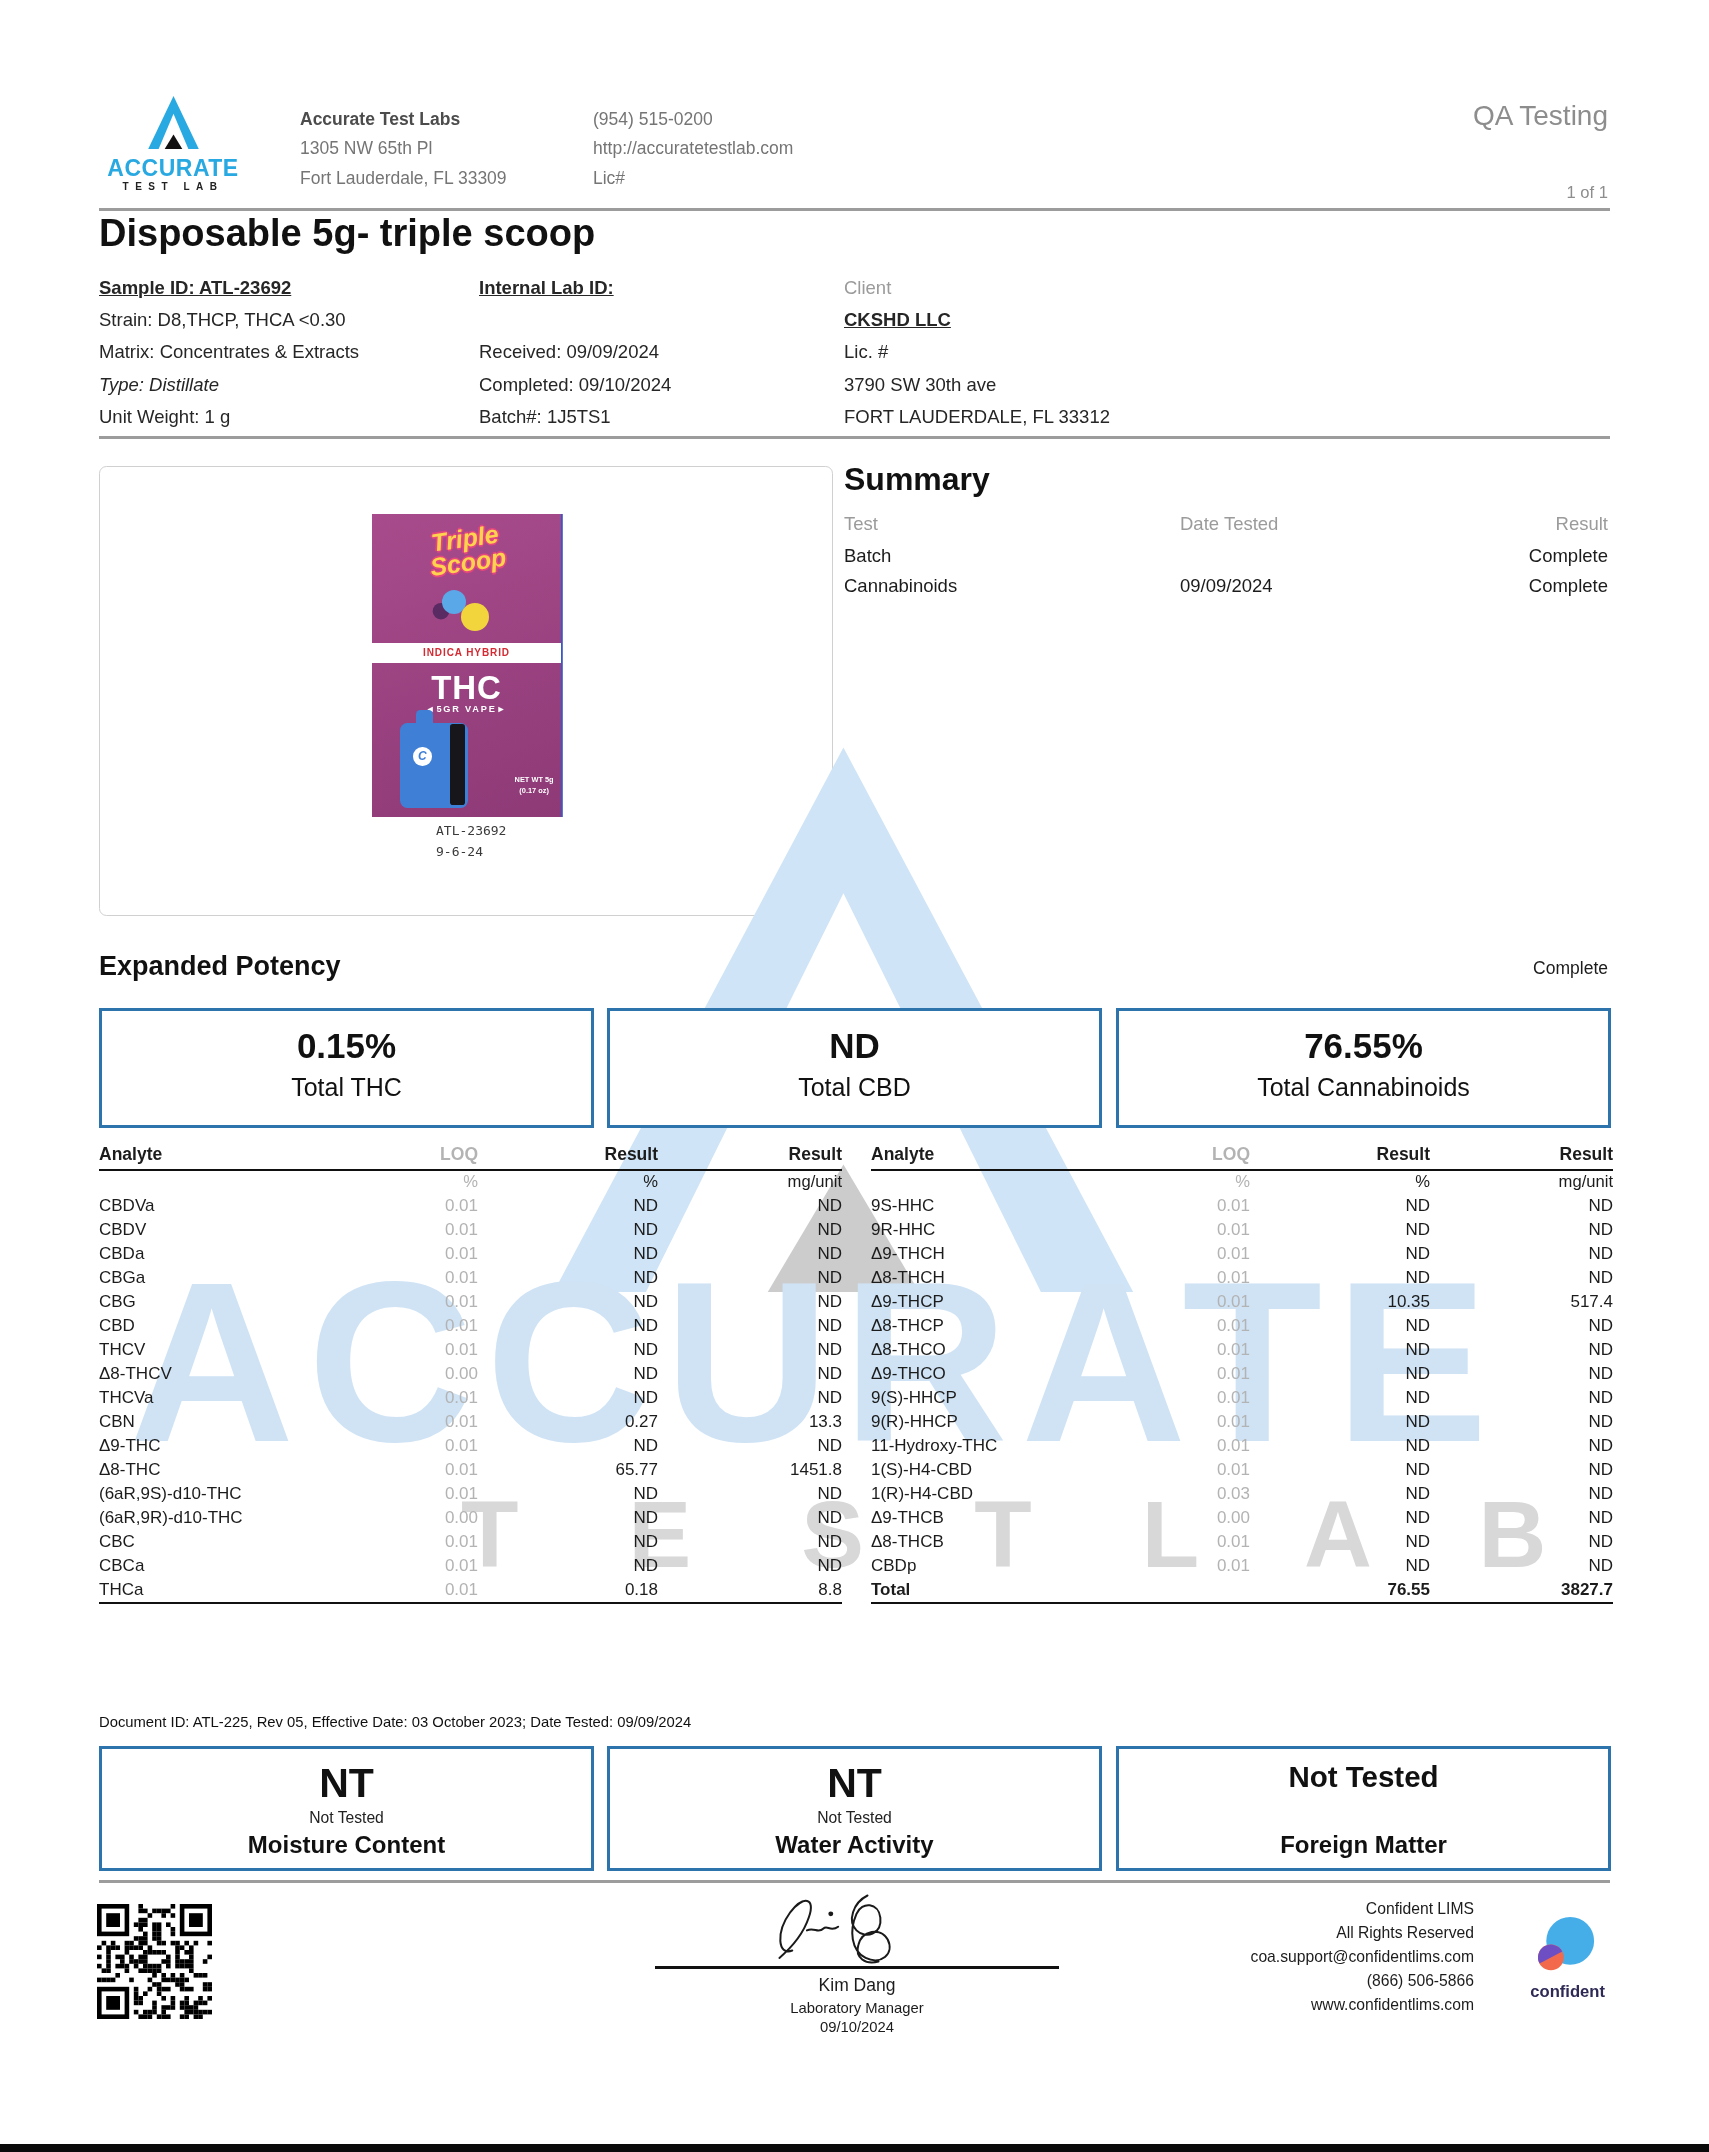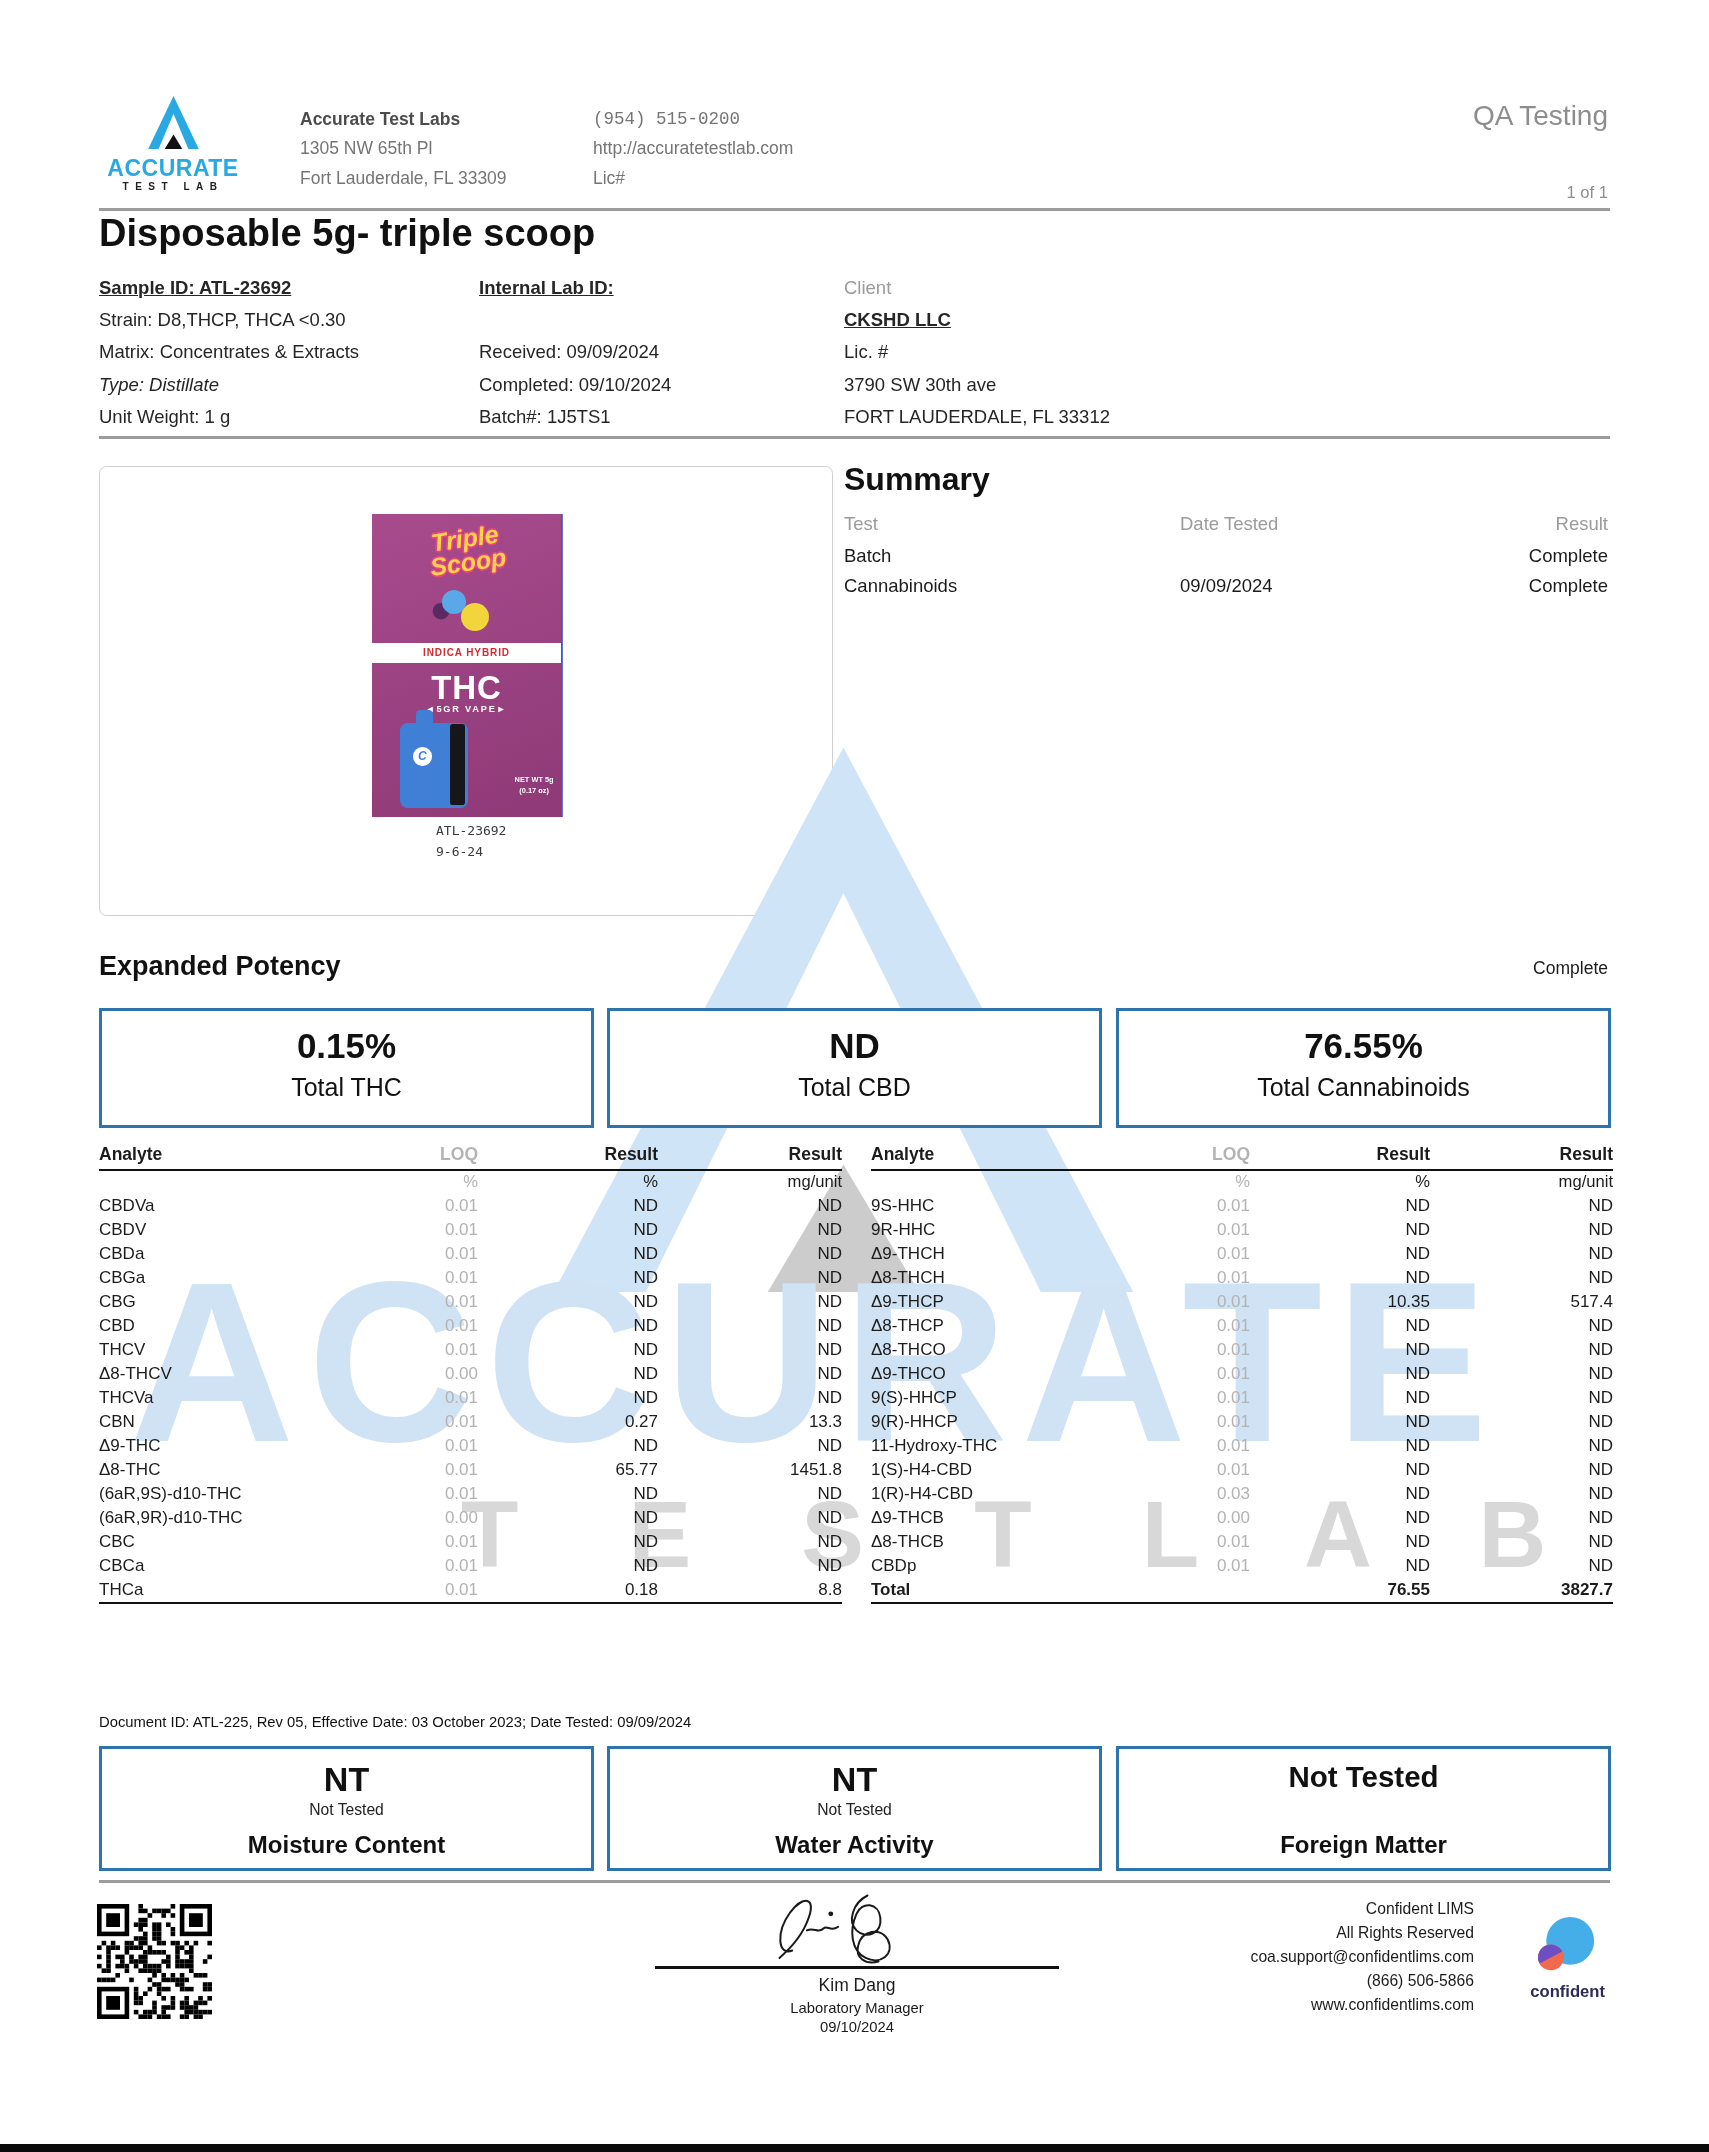--- a/index.html
+++ b/index.html
@@ -55,21 +55,21 @@
   .sum-row{position:absolute;left:844px;width:764px;display:flex;font-size:18.5px;}
   .sum-c1{width:336px;}
   .sum-c2{width:222px;}
   .sum-c3{flex:1;text-align:right;}
   
   .sec-head{font-size:27px;font-weight:700;color:#111;}
   .status{font-size:17.5px;color:#1c1c1c;}
   .card{position:absolute;width:489px;height:114px;border:3.7px solid #2d74ad;background:#fff;text-align:center;}
   .card-val{margin-top:14.8px;font-size:35px;font-weight:800;color:#111;}
   .card-label{margin-top:7.4px;font-size:25px;color:#111;}
-  .nt-val{margin-top:11px;font-size:34px;font-weight:800;color:#111;}
+  .nt-val{margin-top:11px;font-size:41px;font-weight:800;color:#111;}
   .nt-sub{margin-top:1.8px;font-size:15.7px;color:#222;}
   .nt-label{position:absolute;bottom:9.2px;width:100%;font-size:24px;font-weight:700;color:#111;}
   
   table.atable{position:absolute;border-collapse:collapse;table-layout:fixed;background:transparent;}
   table.atable th{font-size:17.5px;font-weight:700;padding:0 0 3.7px 0;border-bottom:2.8px solid #111;}
   table.atable .units td{border:none;font-size:16.6px;height:23px;}
   table.atable td{font-size:17px;height:24px;padding:0;white-space:nowrap;}
   table.atable td.a{text-align:left;}
   table.atable td.loq, table.atable th.loq{color:#b3b3b3;text-align:right;}
   table.atable td.num, table.atable th.num{text-align:right;}
@@ -102,21 +102,21 @@
     <polygon points="50,2 96,98 4,98" fill="#29a9e1"></polygon>
     <polygon points="50,34 77,98 23,98" fill="#ffffff"></polygon>
     <polygon points="50,72 66,98 34,98" fill="#111111"></polygon>
   </svg>
   <div class="abs z2 logo-word">ACCURATE</div>
   <div class="abs z2 logo-sub">TEST LAB</div>
 
   <div class="abs z2 lab-name">Accurate Test Labs</div>
   <div class="abs z2 lab-line" style="left:300px;top:138px;">1305 NW 65th Pl</div>
   <div class="abs z2 lab-line" style="left:300px;top:168px;">Fort Lauderdale, FL 33309</div>
-  <div class="abs z2 lab-line" style="left:593px;top:109px;font-family:Liberation Mono, monospace;">(954) 515-0200</div>
+  <div class="abs z2 lab-line" style="left:593px;top:109px;">(954) 515-0200</div>
   <div class="abs z2 lab-line" style="left:593px;top:138px;">http://accuratetestlab.com</div>
   <div class="abs z2 lab-line" style="left:593px;top:168px;">Lic#</div>
   <div class="abs z2 qa-testing">QA Testing</div>
   <div class="abs z2 page-count">1 of 1</div>
   <div class="rule z2" style="top:208px;"></div>
 
   <div class="abs z2 doc-title">Disposable 5g- triple scoop</div>
 
   <div class="abs z2 info b" style="left:99px;top:277px;">Sample ID: ATL-23692</div>
   <div class="abs z2 info" style="left:99px;top:309px;">Strain: D8,THCP, THCA &lt;0.30</div>

